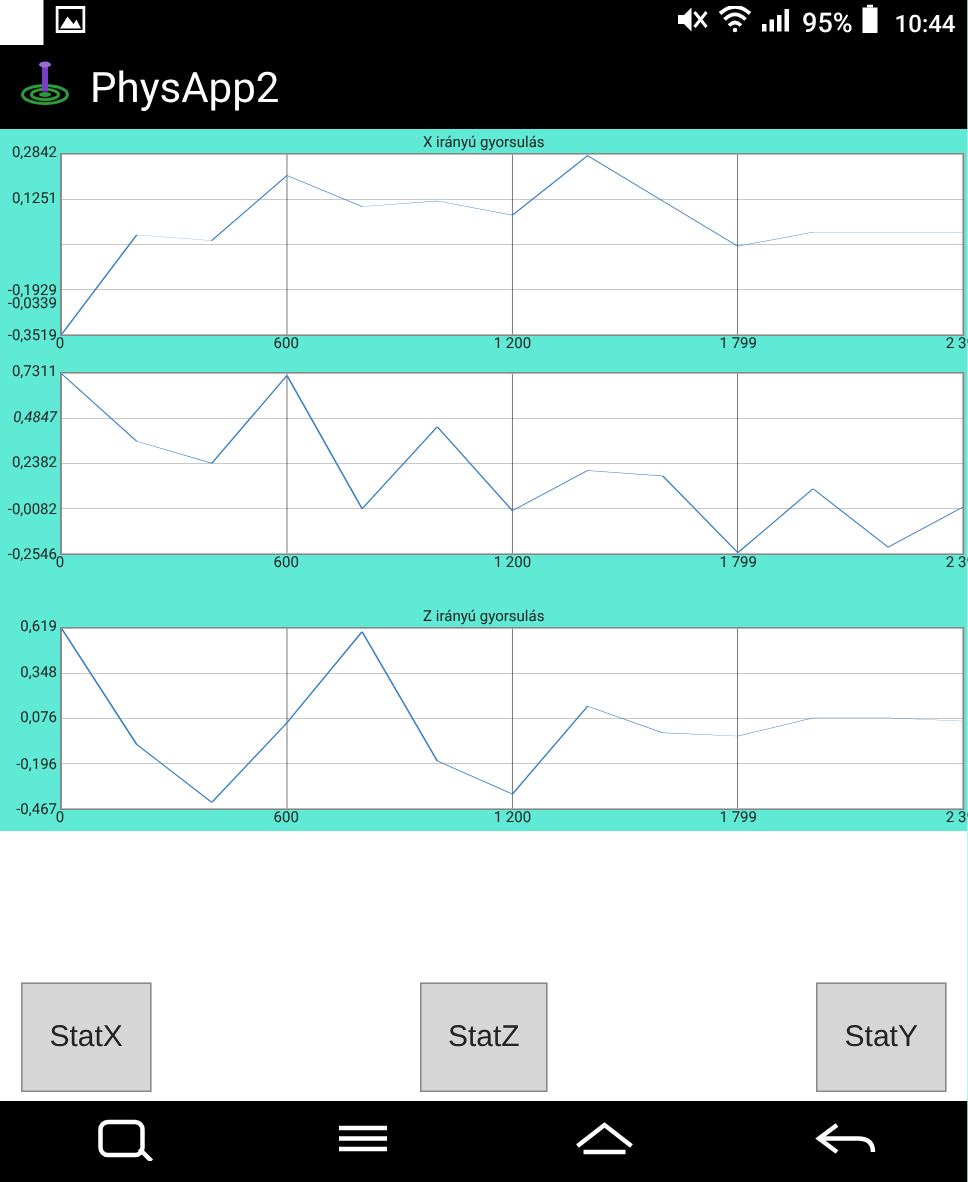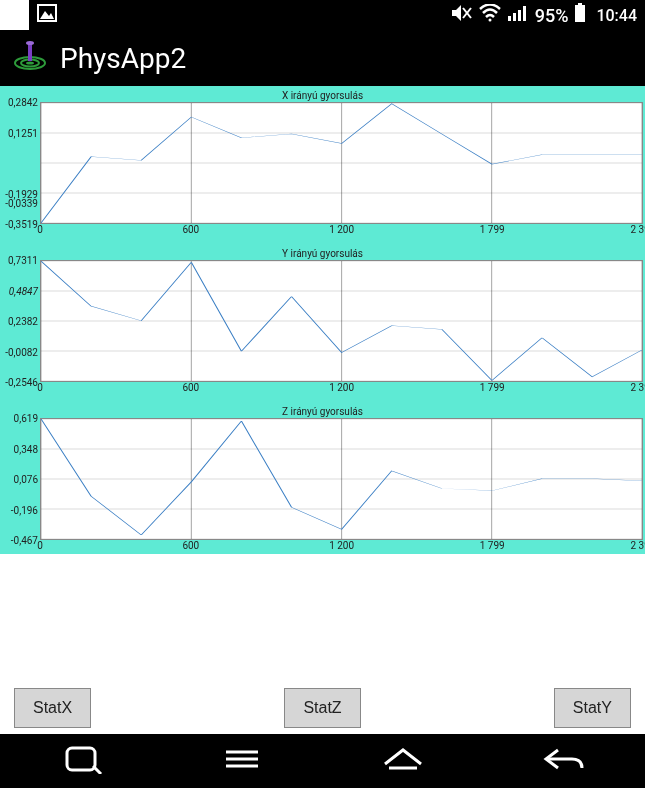--- a/index.html
+++ b/index.html
@@ -98,22 +98,22 @@
     left: 0; right: 0;
     bottom: 60px;
     display: flex;
     justify-content: space-between;
     padding: 0 14px;
   }
   .stat-btn {
     background: #d6d6d6;
     border: 1px solid #888;
     color: #222;
-    font-size: 16px;
-    padding: 10px 18px;
+    font-size: 20px;
+    padding: 24px 18px;
     cursor: pointer;
   }
   .nav-bar {
     position: absolute;
     left: 0; right: 0; bottom: 0;
     height: 54px;
     background: #000;
     display: flex;
     justify-content: space-around;
     align-items: center;
@@ -210,21 +210,20 @@
     <div class="x-axis">
         <span class="x-tick" style="left: 0%;">0</span>
         <span class="x-tick" style="left: 25.0104%;">600</span>
         <span class="x-tick" style="left: 50.0208%;">1 200</span>
         <span class="x-tick" style="left: 74.9896%;">1 799</span>
         <span class="x-tick" style="left: 100%;">2 399</span>
       </div>
   </div>
 
   <div class="chart">
-    <div class="chart-title">Y irányú gyorsulás</div>
     <div class="chart-body">
       <div class="y-axis">
           <span class="y-tick" style="top: 0%;">0,7311</span>
           <span class="y-tick" style="top: 25%; font-style: italic;">0,4847</span>
           <span class="y-tick" style="top: 50%;">0,2382</span>
           <span class="y-tick" style="top: 75%; margin-left: 36px;">-0,0082</span>
           <span class="y-tick" style="top: 100%;">-0,2546</span>
         </div>
       <div class="plot-wrap">
           <svg preserveAspectRatio="none" viewBox="0 0 1000 1000">

